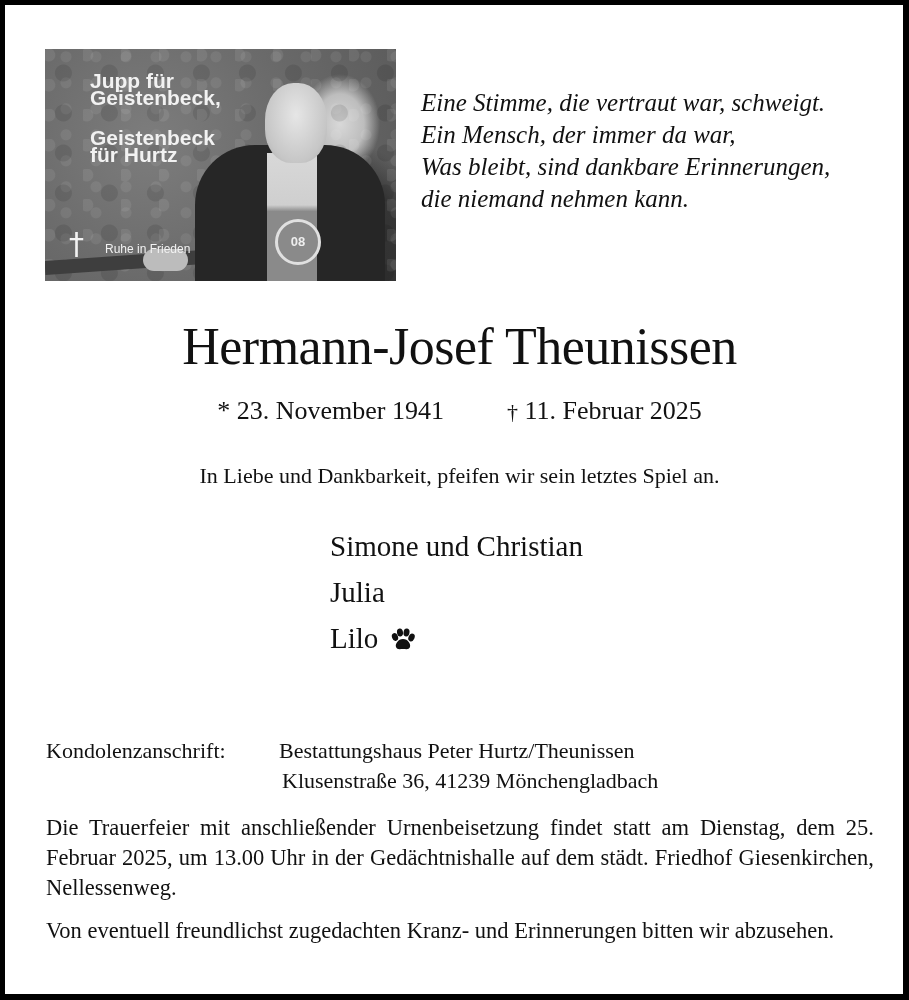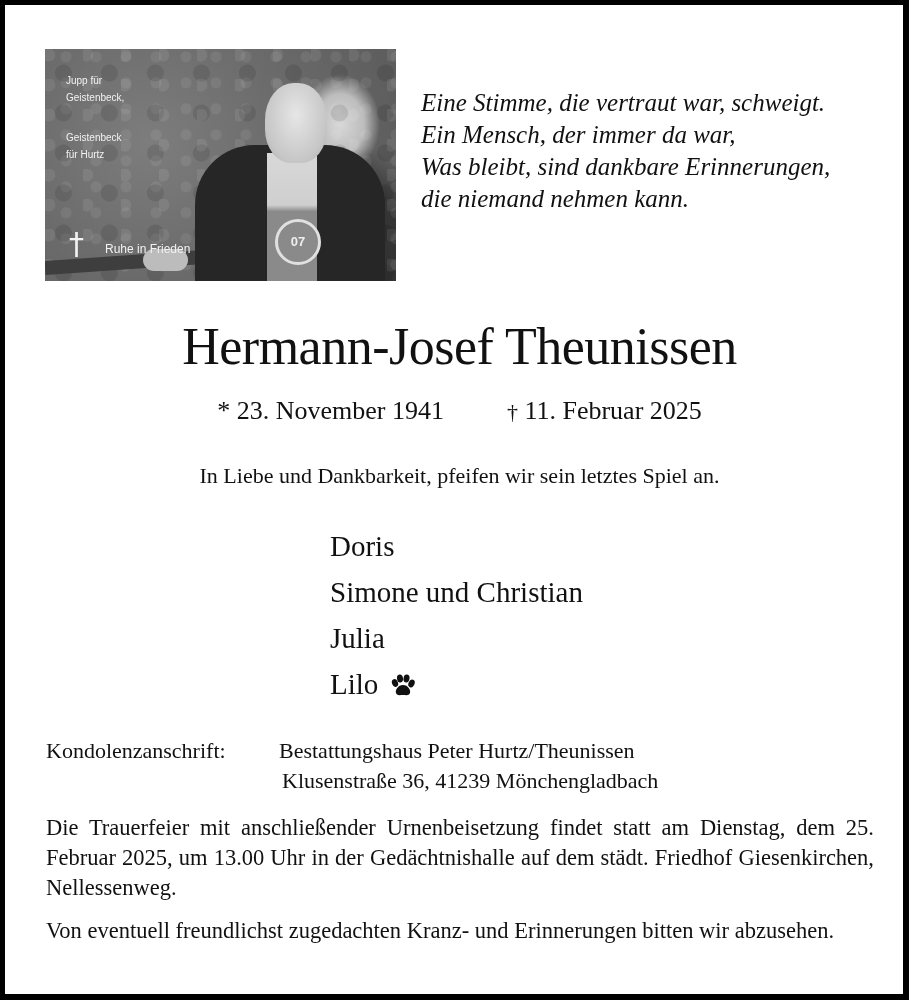--- a/index.html
+++ b/index.html
@@ -51,21 +51,21 @@
     }
     .photo .rail {
       position: absolute; left: 0; top: 212px; width: 180px; height: 14px;
       background: #3e3e3e; transform: rotate(-4deg); transform-origin: left center;
     }
     .photo .hand {
       position: absolute; left: 98px; top: 200px; width: 45px; height: 22px;
       border-radius: 12px; background: #bcbcbc;
     }
     .photo .caption {
-      position: absolute; left: 21px; color: #f2f2f2; font-weight: normal; font-size: 10px; line-height: 17px;
+      position: absolute; left: 45px; color: #f2f2f2; font-weight: bold; font-size: 21px; line-height: 17px;
     }
     .photo .cap1 { top: 23px; }
     .photo .cap2 { top: 80px; }
     .photo .cross-glyph {
       position: absolute; left: 24px; top: 180px; color: #f2f2f2; font-size: 30px; line-height: 30px;
       font-family: "DejaVu Sans", sans-serif;
     }
     .photo .rip {
       position: absolute; left: 60px; top: 193px; color: #f2f2f2; font-size: 12px;
     }
@@ -113,21 +113,21 @@
 </head>
 <body>
 
 <div class="frame">
 
   <div class="photo">
     <div class="noise"></div>
     <div class="rail"></div>
     <div class="person-body"></div>
     <div class="scarf"></div>
-    <div class="scarf-badge sans">07</div>
+    <div class="scarf-badge sans">08</div>
     <div class="person-head"></div>
     <div class="hand"></div>
 
     <div class="caption cap1 sans">
       <div>Jupp für</div>
       <div>Geistenbeck,</div>
     </div>
     <div class="caption cap2 sans">
       <div>Geistenbeck</div>
       <div>für Hurtz</div>
@@ -149,21 +149,20 @@
     <span>*</span>
     <span>23. November 1941</span>
     <span class="gap"></span>
     <span class="dagger">†</span>
     <span>11. Februar 2025</span>
   </div>
 
   <div class="tagline serif">In Liebe und Dankbarkeit, pfeifen wir sein letztes Spiel an.</div>
 
   <div class="mourners serif">
-    <div class="row">Doris</div>
     <div class="row">Simone und Christian</div>
     <div class="row">Julia</div>
     <div class="row">
       <span>Lilo</span>
       <svg class="paw" width="26" height="24" viewBox="0 0 26 24">
         <ellipse cx="5" cy="9" rx="3" ry="4" fill="#111" transform="rotate(-20 5 9)"></ellipse>
         <ellipse cx="10" cy="4.5" rx="3" ry="4" fill="#111" transform="rotate(-8 10 4.5)"></ellipse>
         <ellipse cx="16.5" cy="4.5" rx="3" ry="4" fill="#111" transform="rotate(10 16.5 4.5)"></ellipse>
         <ellipse cx="21.5" cy="9.5" rx="3" ry="4" fill="#111" transform="rotate(25 21.5 9.5)"></ellipse>
         <path d="M13 11 C8 11 5 16 6 19 C7 22 10 21 13 21 C16 21 19 22 20 19 C21 16 18 11 13 11 Z" fill="#111"></path>

